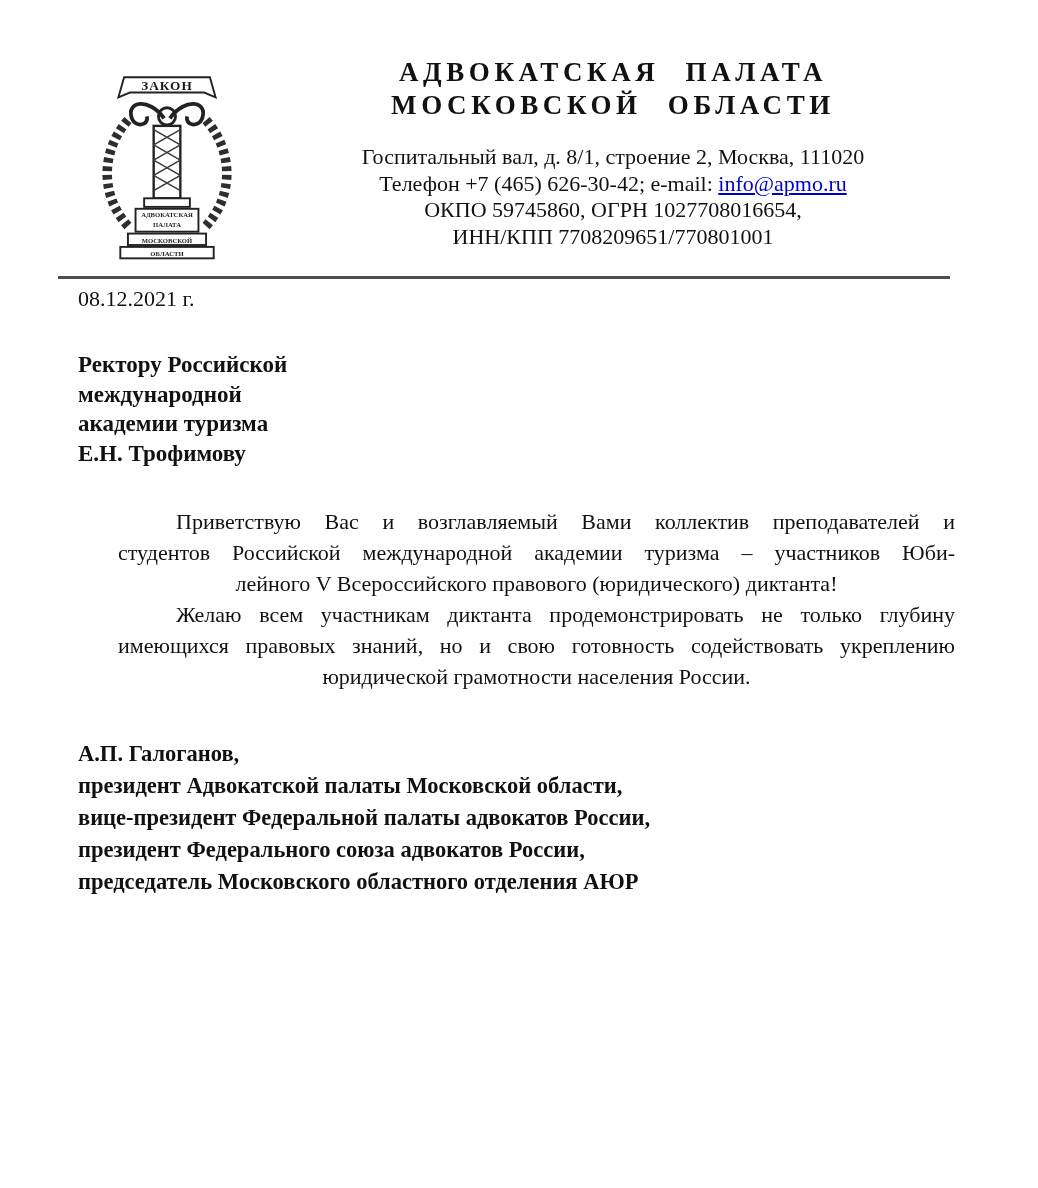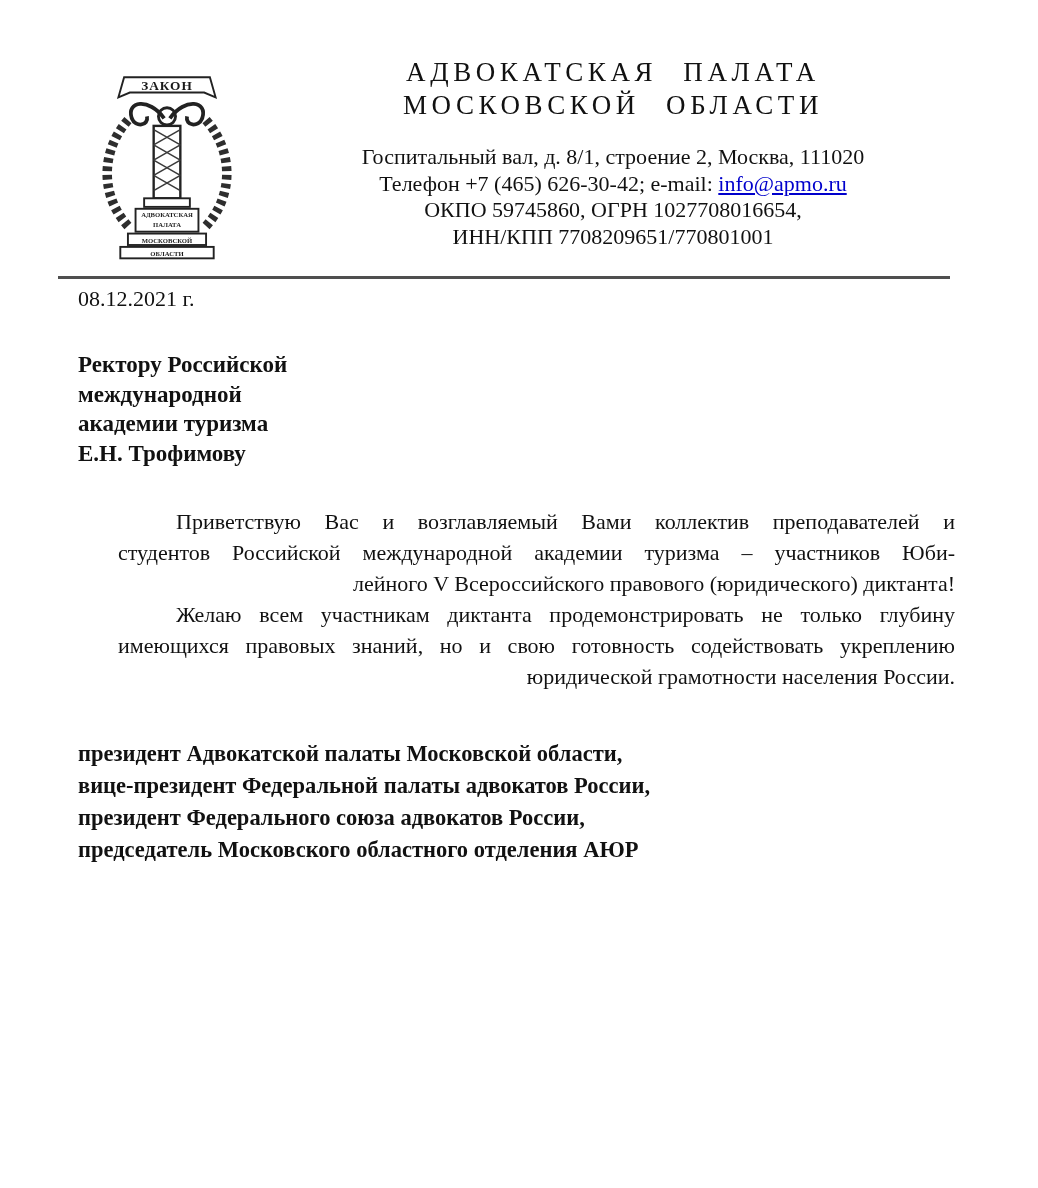--- a/index.html
+++ b/index.html
@@ -30,21 +30,21 @@
     position: absolute;
     left: 8px;
     top: 12px;
   }
   .head-text {
     margin-left: 185px;
     width: 700px;
     text-align: center;
   }
   .org-name {
-    font-weight: normal;
+    font-weight: bold;
     font-size: 27px;
     letter-spacing: 0.17em;
     word-spacing: 0.55em;
     line-height: 33px;
     margin-top: 4px;
   }
   .contact {
     margin-top: 22px;
     font-size: 22px;
     line-height: 26.5px;
@@ -76,21 +76,21 @@
     margin-top: 100px;
     text-align: center;
     font-size: 23px;
   }
   .body-text {
     margin-top: 38px;
     font-size: 22px;
     line-height: 31px;
     margin-left: 40px;
   }
-  .bline { text-align: right; }
+  .bline { text-align: center; }
   .bline.j {
     text-align: justify;
     text-align-last: justify;
   }
   .bline.indent { text-indent: 58px; }
   
   .signature {
     margin-top: 46px;
     font-weight: bold;
     font-size: 22.5px;
@@ -173,19 +173,20 @@
       <div class="bline">лейного V Всероссийского правового (юридического) диктанта!</div>
     </div>
     <div class="para">
       <div class="bline j indent">Желаю всем участникам диктанта продемонстрировать не только глубину</div>
       <div class="bline j">имеющихся правовых знаний, но и свою готовность содействовать укреплению</div>
       <div class="bline">юридической грамотности населения России.</div>
     </div>
   </div>
 
   <div class="signature">
+    <div>А.П. Галоганов,</div>
     <div>президент Адвокатской палаты Московской области,</div>
     <div>вице-президент Федеральной палаты адвокатов России,</div>
     <div>президент Федерального союза адвокатов России,</div>
     <div>председатель Московского областного отделения АЮР</div>
   </div>
 
 </div>
 
 </body></html>

